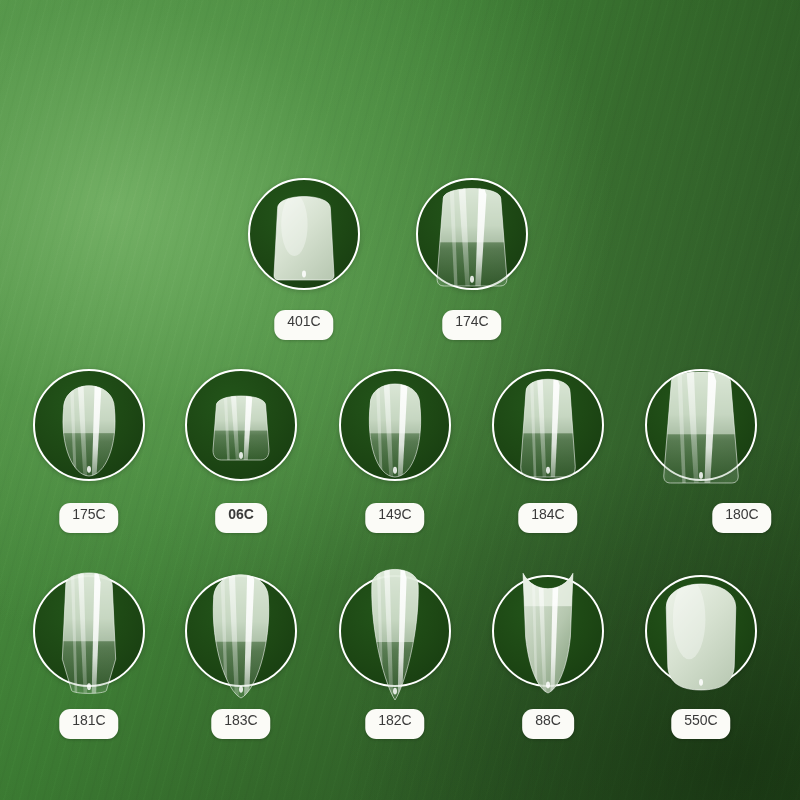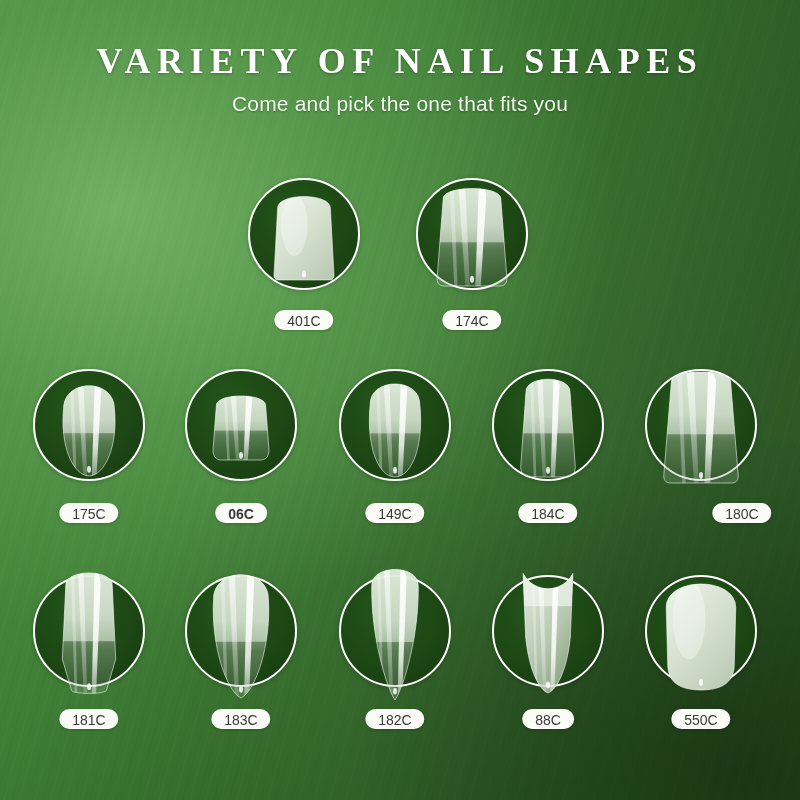--- a/index.html
+++ b/index.html
@@ -52,21 +52,21 @@
     border:2px solid #ffffff;
     box-sizing:border-box;
     box-shadow:0 1px 5px rgba(0,0,0,.22);
   }
   .nailwrap{position:absolute;left:0;top:0;width:100%;height:100%;
     display:flex;align-items:center;justify-content:center;}
   .nailwrap svg{display:block;overflow:visible;}
 
   .label{
     position:absolute;
-    height:20px;line-height:22px;
+    height:30px;line-height:22px;
     background:#fbfbf7;border-radius:11px;
     color:#3a3a3a;font-size:14px;font-weight:400;
     font-family:"Liberation Sans", sans-serif;
     text-align:center;white-space:nowrap;
     box-shadow:0 1px 3px rgba(0,0,0,.20);
     transform:translateX(-50%);
     padding:0 13px;
   }
 </style>
 </head>
@@ -97,22 +97,20 @@
         <stop offset="70%" stop-color="#ffffff" stop-opacity="0.80"></stop>
         <stop offset="100%" stop-color="#ffffff" stop-opacity="0.35"></stop>
       </linearGradient>
       <linearGradient id="gShine2" x1="0" y1="0" x2="0" y2="1">
         <stop offset="0%" stop-color="#ffffff" stop-opacity="0.70"></stop>
         <stop offset="100%" stop-color="#ffffff" stop-opacity="0.18"></stop>
       </linearGradient>
     </defs>
   </svg>
 
-  <div class="head" id="title">VARIETY OF NAIL SHAPES</div>
-  <div class="head" id="subtitle">Come and pick the one that fits you</div>
 
   <div id="grid">
       <div class="cell" style="left: 0px; top: 0px;">
         <div class="disc" style="left: 248px; top: 178px; width: 112px; height: 112px;"></div>
         <div class="nailwrap" style="position: absolute; left: 248px; top: 178px; width: 112px; height: 112px;">
           <svg width="76" height="108" viewBox="-8 -8 76 108">
             <defs>
               <clipPath id="clip-401C">
                 <path d="M 3.5999999999999996 20.24 C 3.5999999999999996 4.6000000000000005, 56.4 4.6000000000000005, 56.4 20.24
               L 60 87.39999999999999 C 60 91.08, 57.6 92, 54 92

